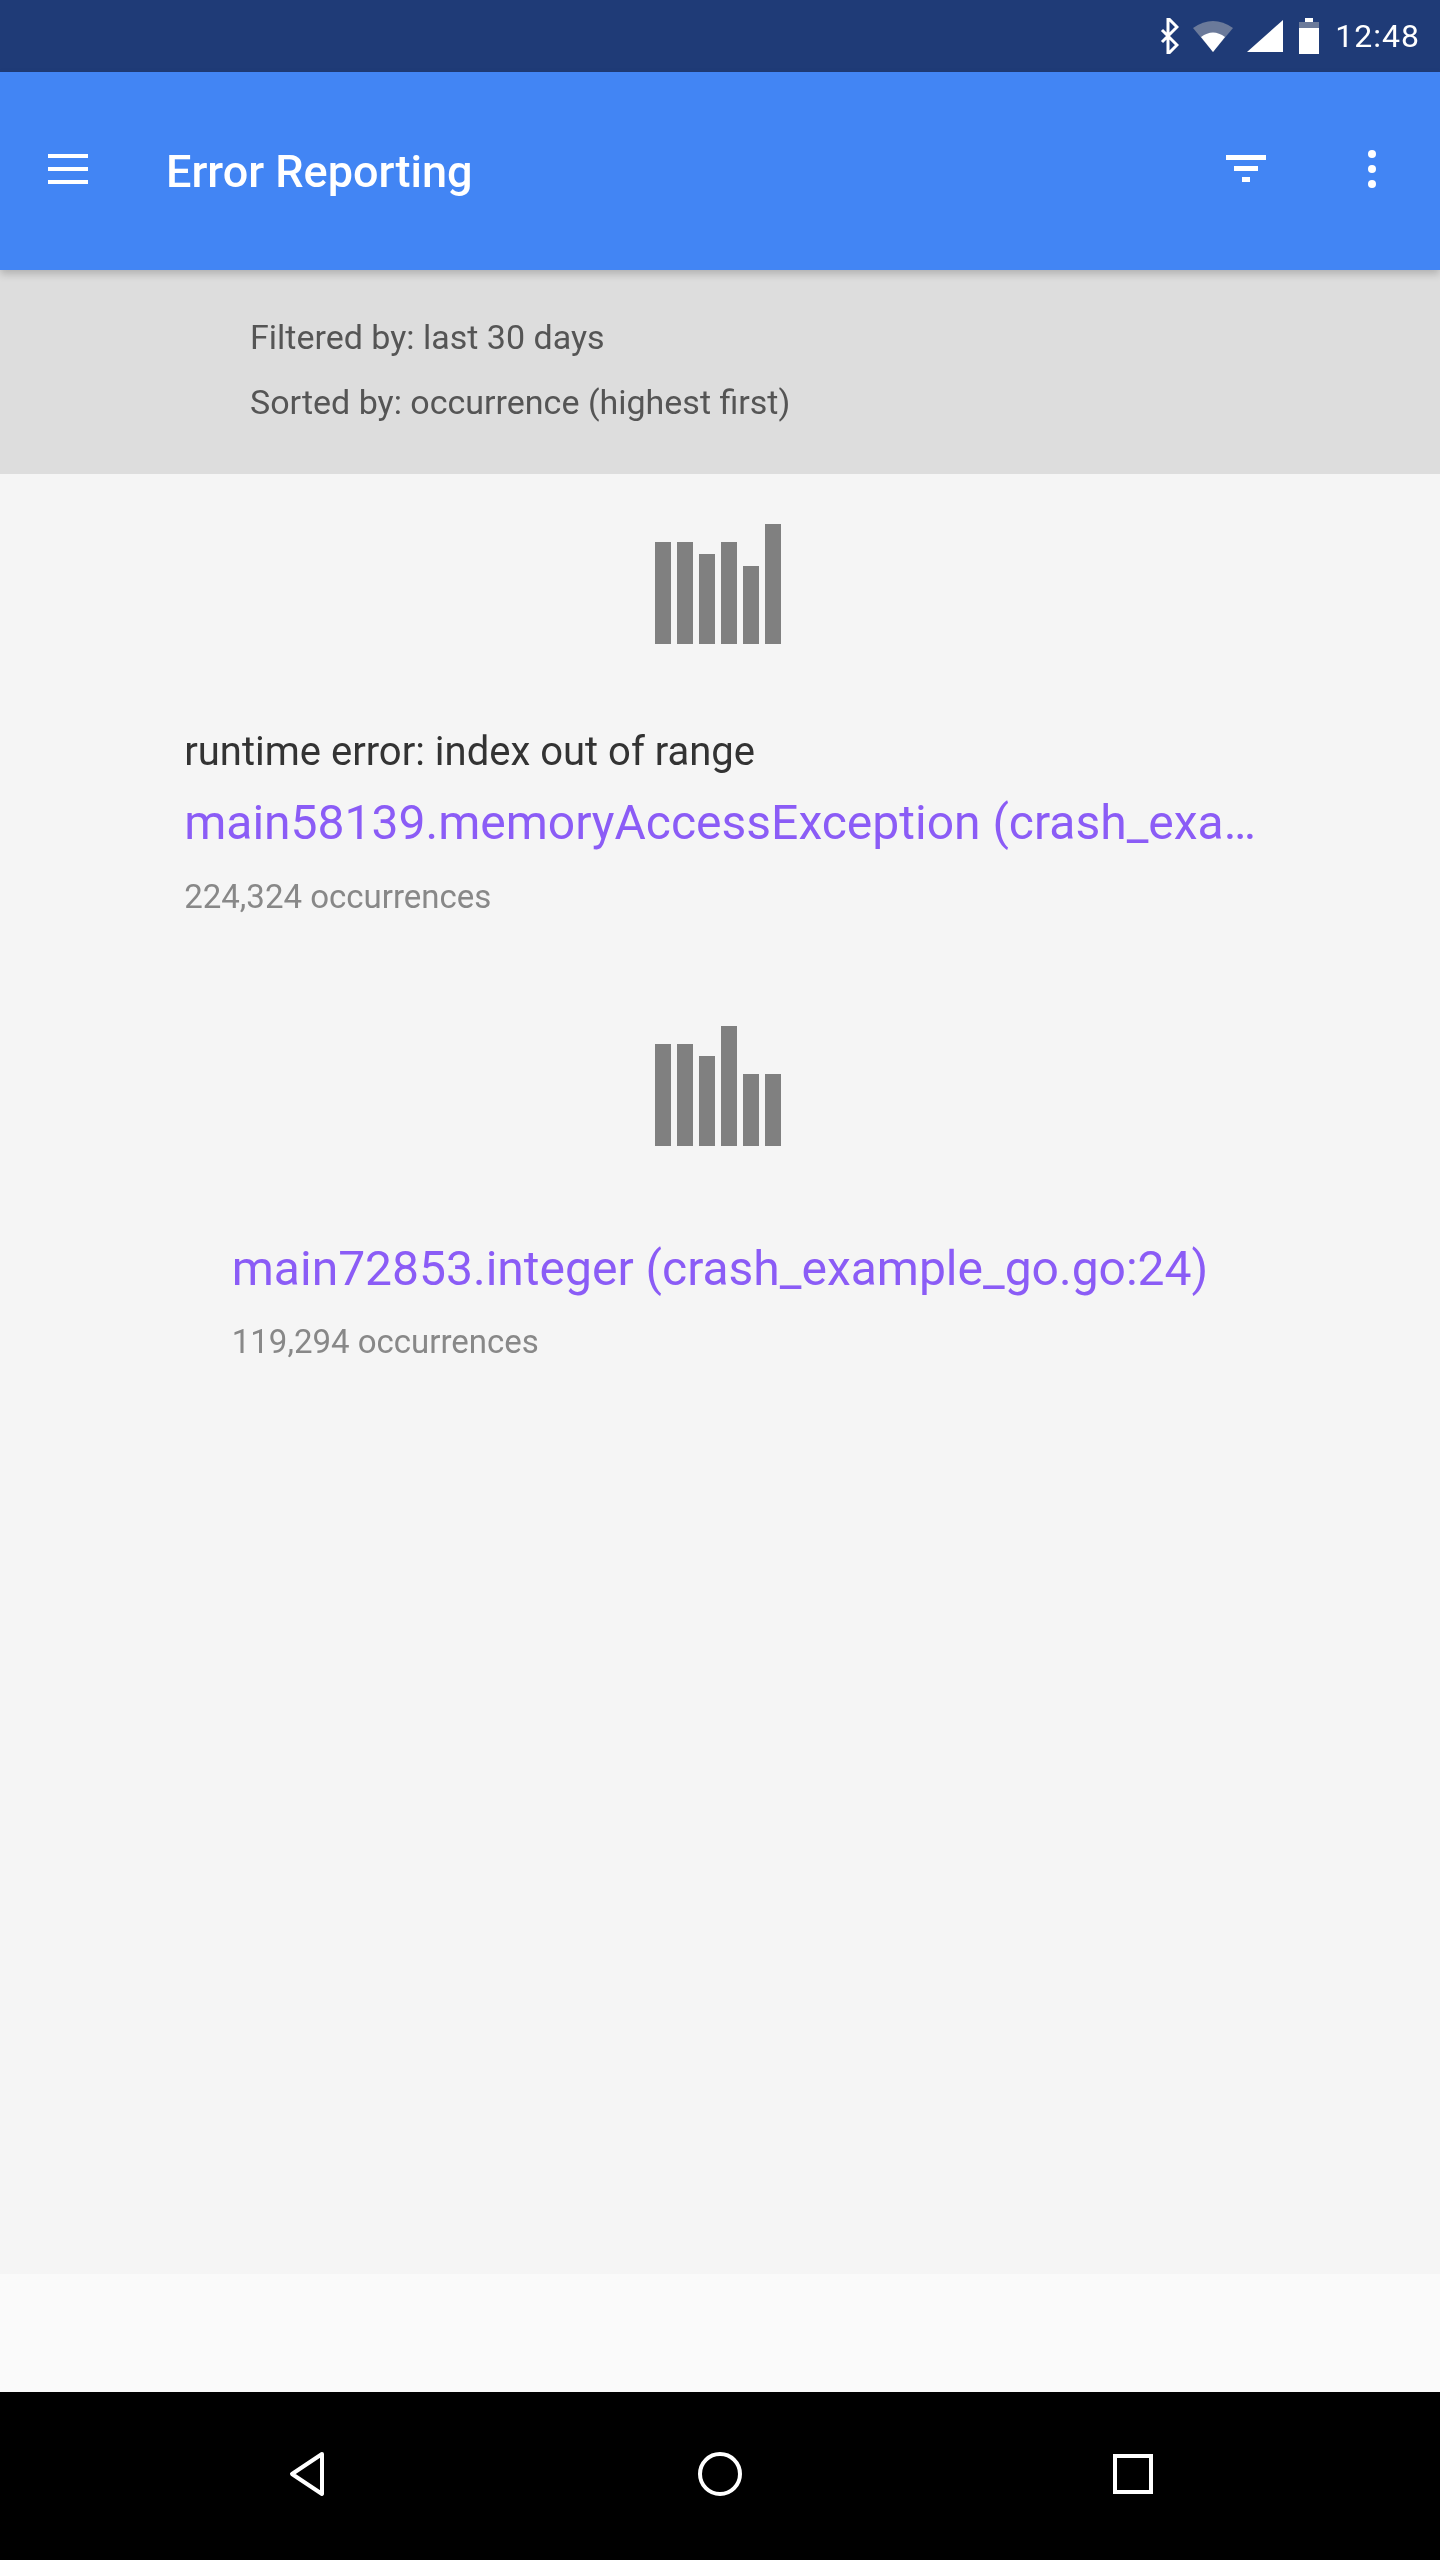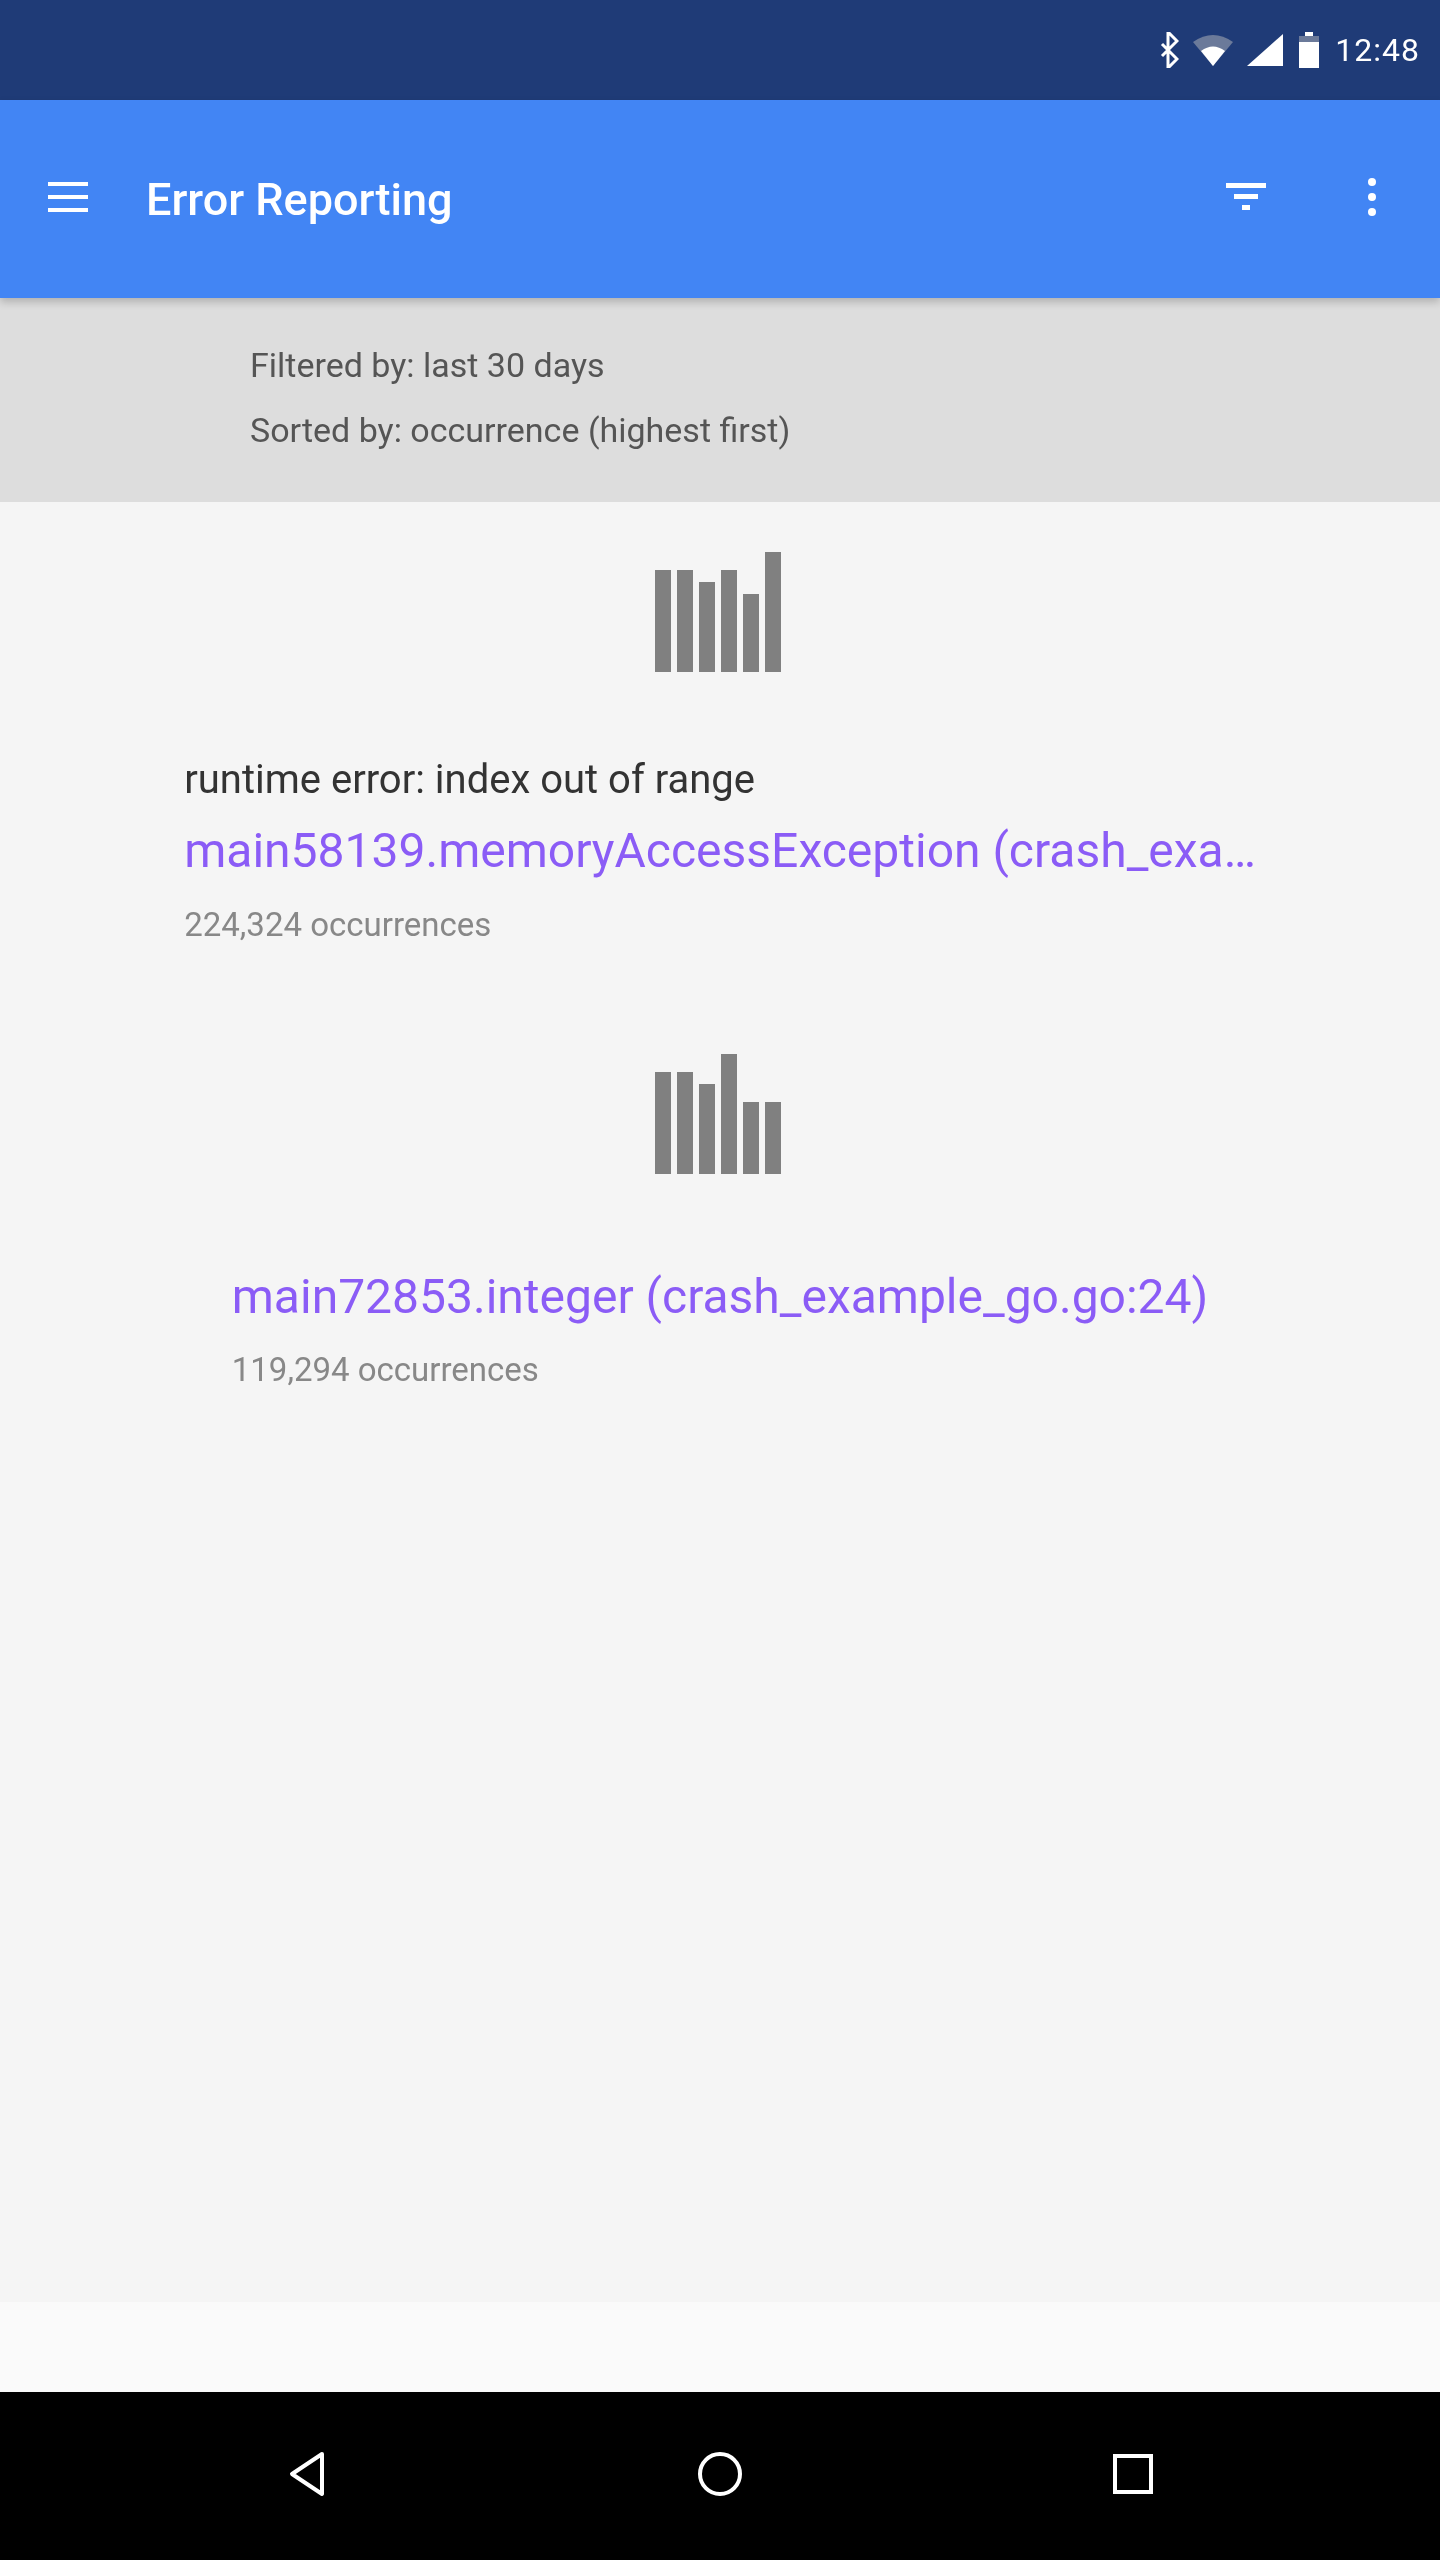--- a/index.html
+++ b/index.html
@@ -20,21 +20,21 @@
     .screen {
       width: 1440px;
       height: 2392px;
       background: #fafafa;
       position: absolute;
       top: 0;
     }
     
     
     .status-bar {
-      height: 100px;
+      height: 72px;
       background: #1f3b77;
       display: flex;
       justify-content: flex-end;
       align-items: center;
       padding-right: 20px;
       gap: 10px;
     }
     
     .status-icons {
       display: flex;
@@ -70,21 +70,21 @@
       height: 96px;
       display: flex;
       align-items: center;
       justify-content: center;
     }
     
     .app-title {
       color: #fff;
       font-size: 45px;
       font-weight: 500;
-      margin-left: 30px;
+      margin-left: 50px;
       flex: 1;
     }
     
     .filter-btn, .more-btn {
       width: 96px;
       height: 96px;
       display: flex;
       align-items: center;
       justify-content: center;
       margin-left: 30px;

